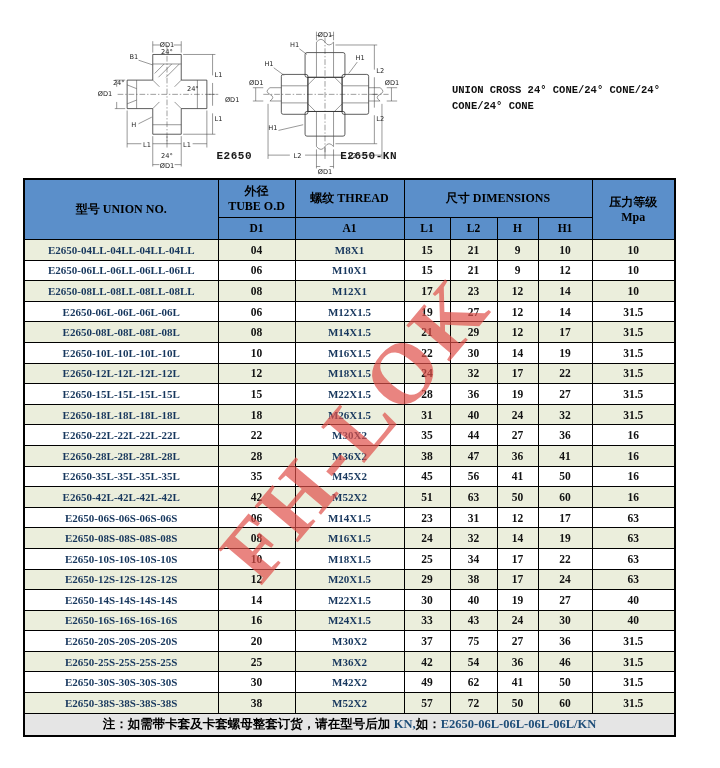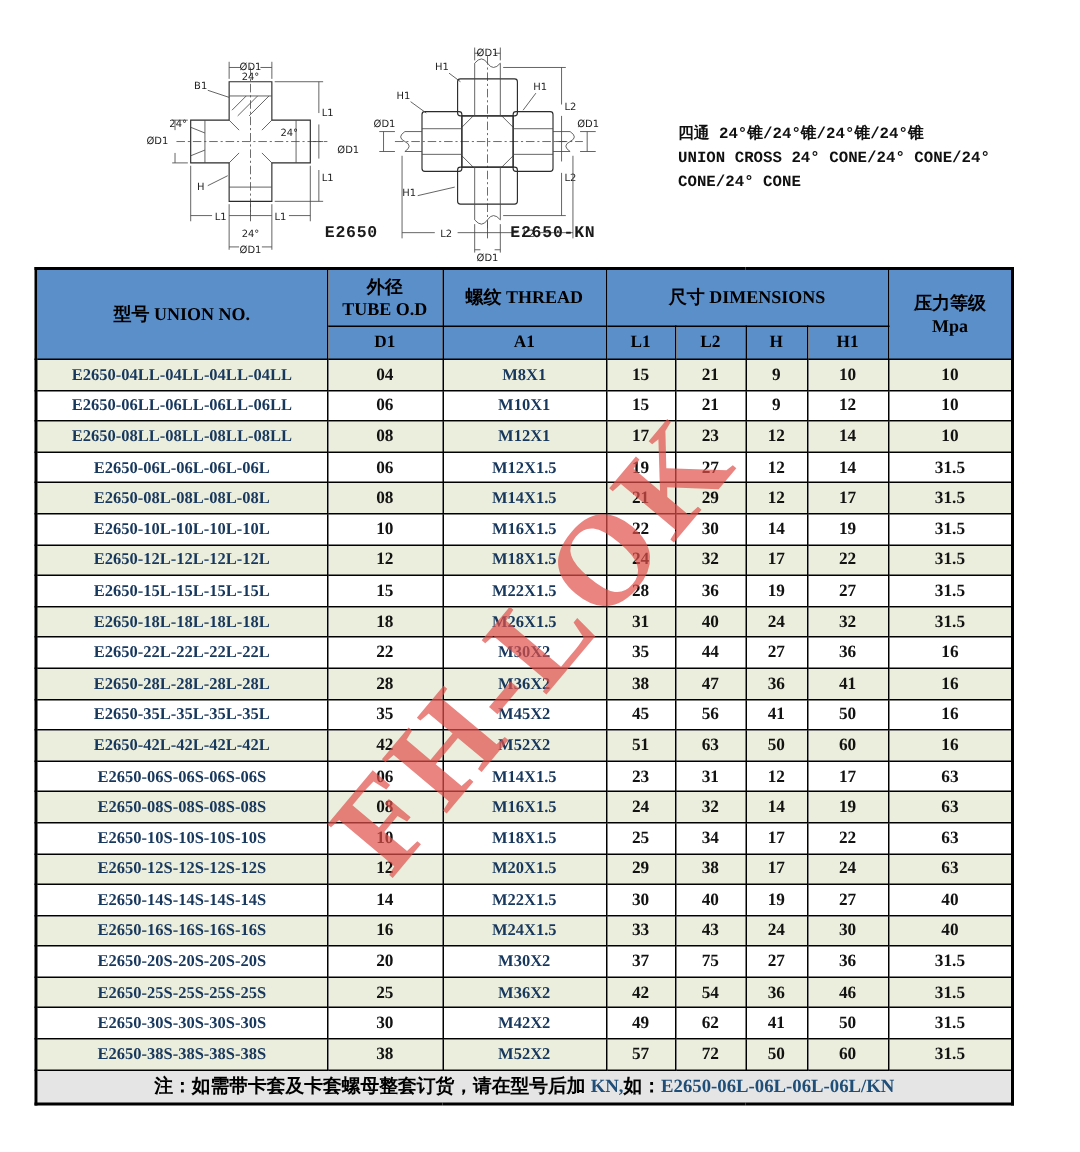--- a/index.html
+++ b/index.html
@@ -175,21 +175,20 @@
     <path class="thin" d="M25,136 H48 M64,136 H106 M122,136 H145"></path>
     <text class="dim-text" x="56" y="139" text-anchor="middle">L2</text>
     <text class="dim-text" x="114" y="139" text-anchor="middle">L2</text>
     <path class="thin" d="M76,130 V150 M94,130 V150 M76,148 H80 M90,148 H94"></path>
     <text class="dim-text" x="85" y="156" text-anchor="middle">ØD1</text>
   </svg>
 </div>
 <div class="drawing-caption" id="caption-right">E2650-KN</div>
 
 <div class="description">
-  <div>四通 24°锥/24°锥/24°锥/24°锥</div>
   <div>UNION CROSS 24° CONE/24° CONE/24°</div>
   <div>CONE/24° CONE</div>
 </div>
 
 <div class="watermark">FH-LOK</div>
 
 <table class="spec">
   <colgroup>
     <col style="width:194px">
       <col style="width:77px">

